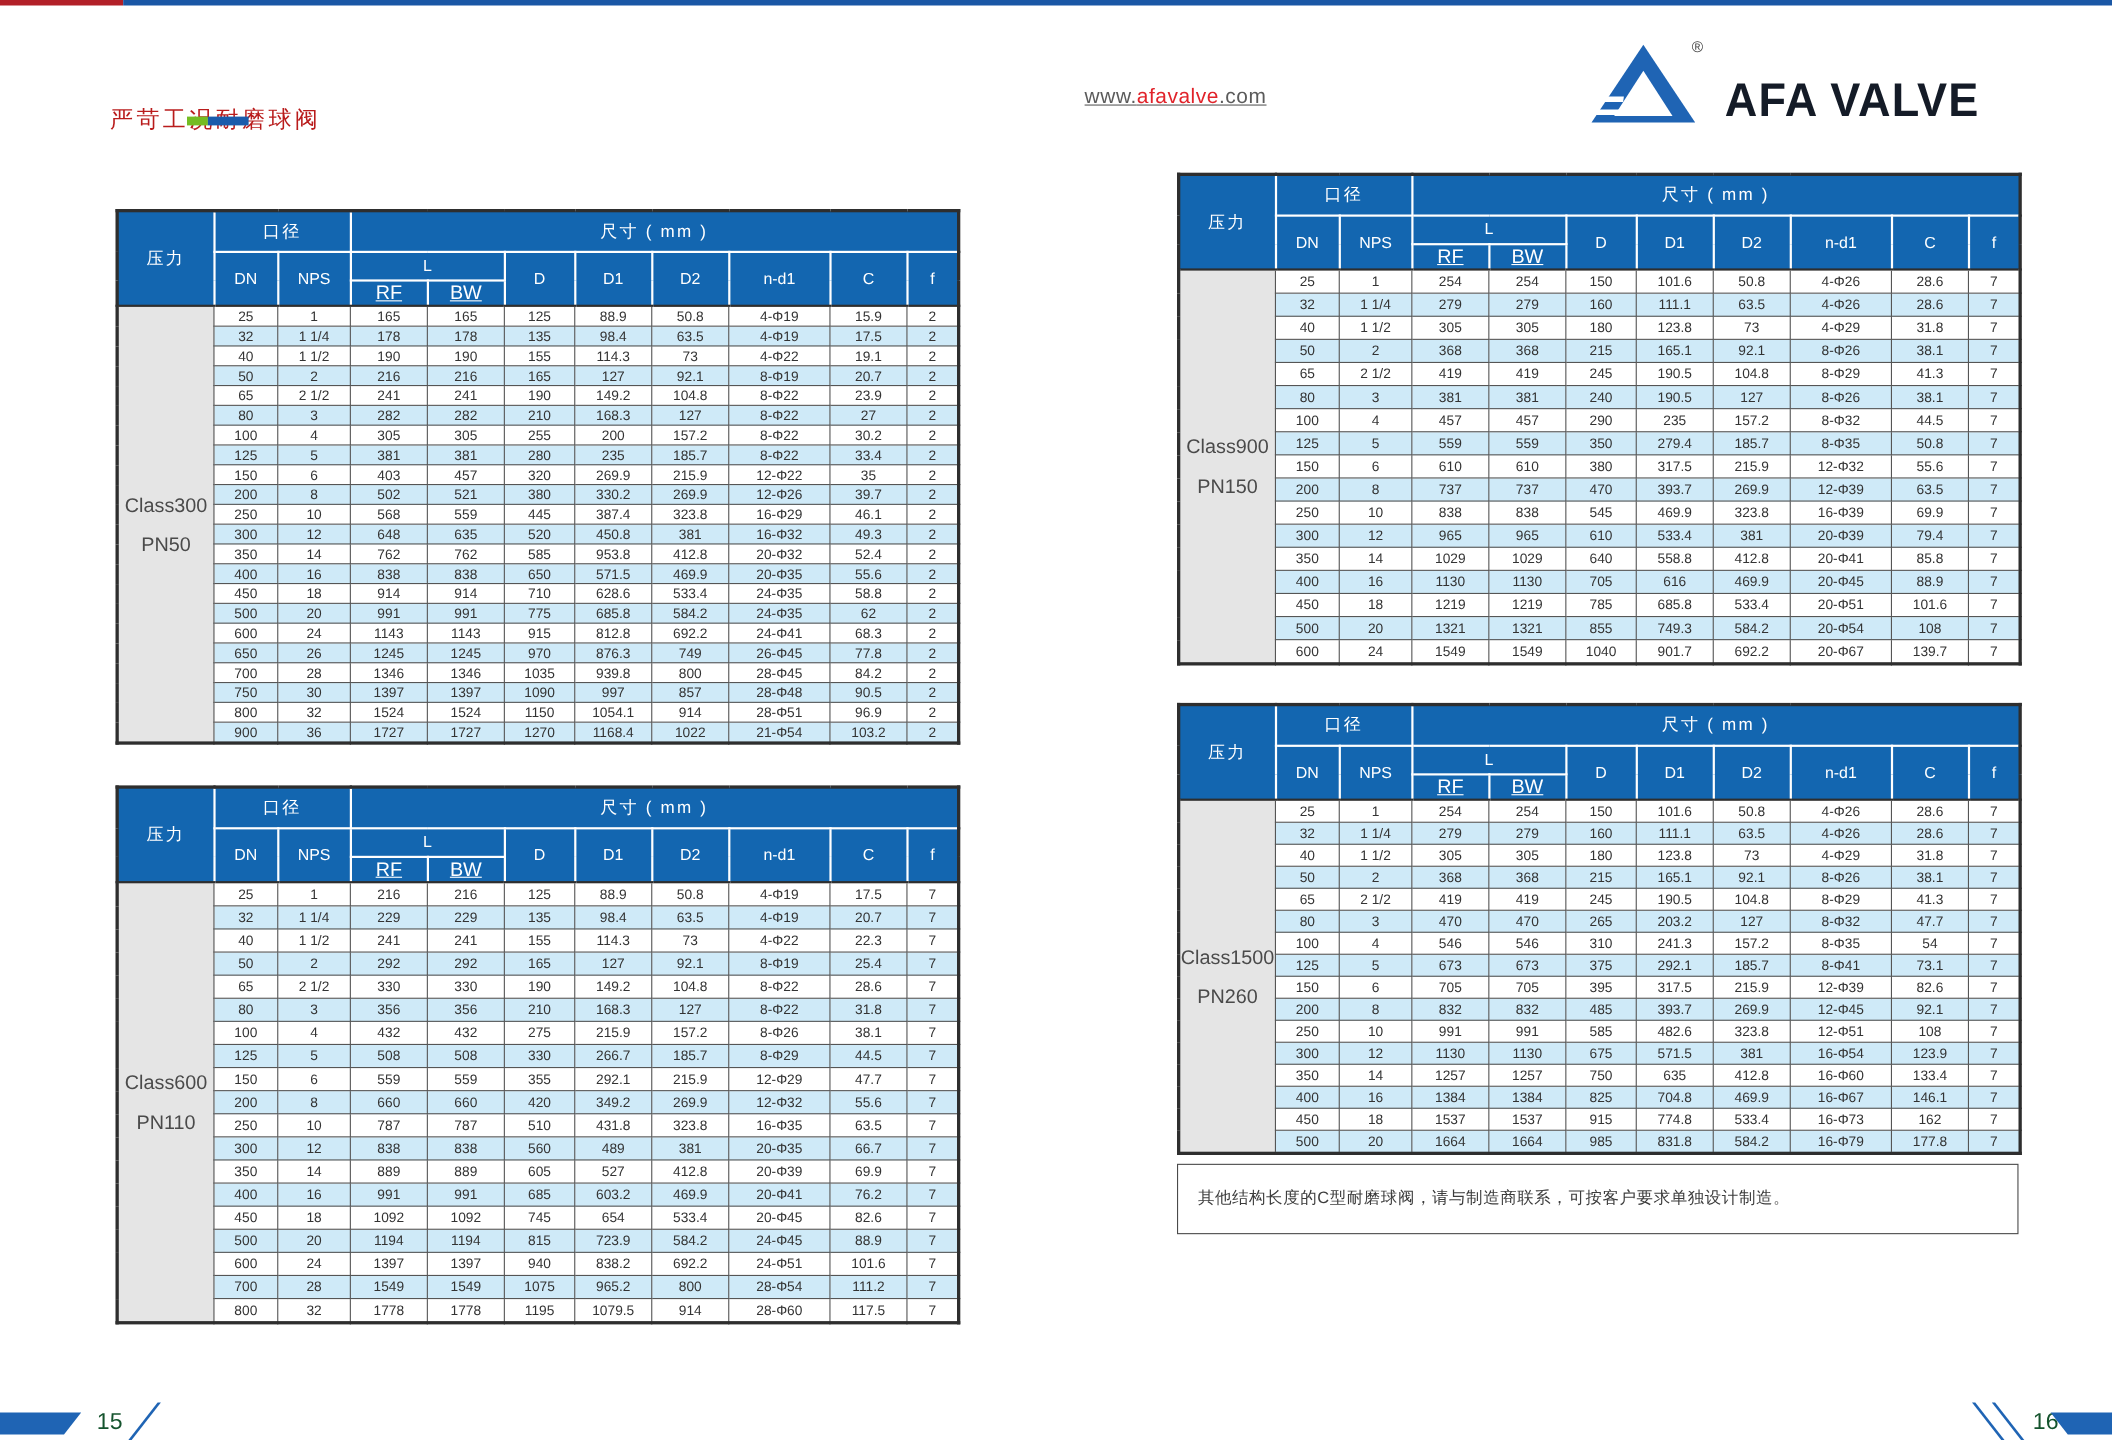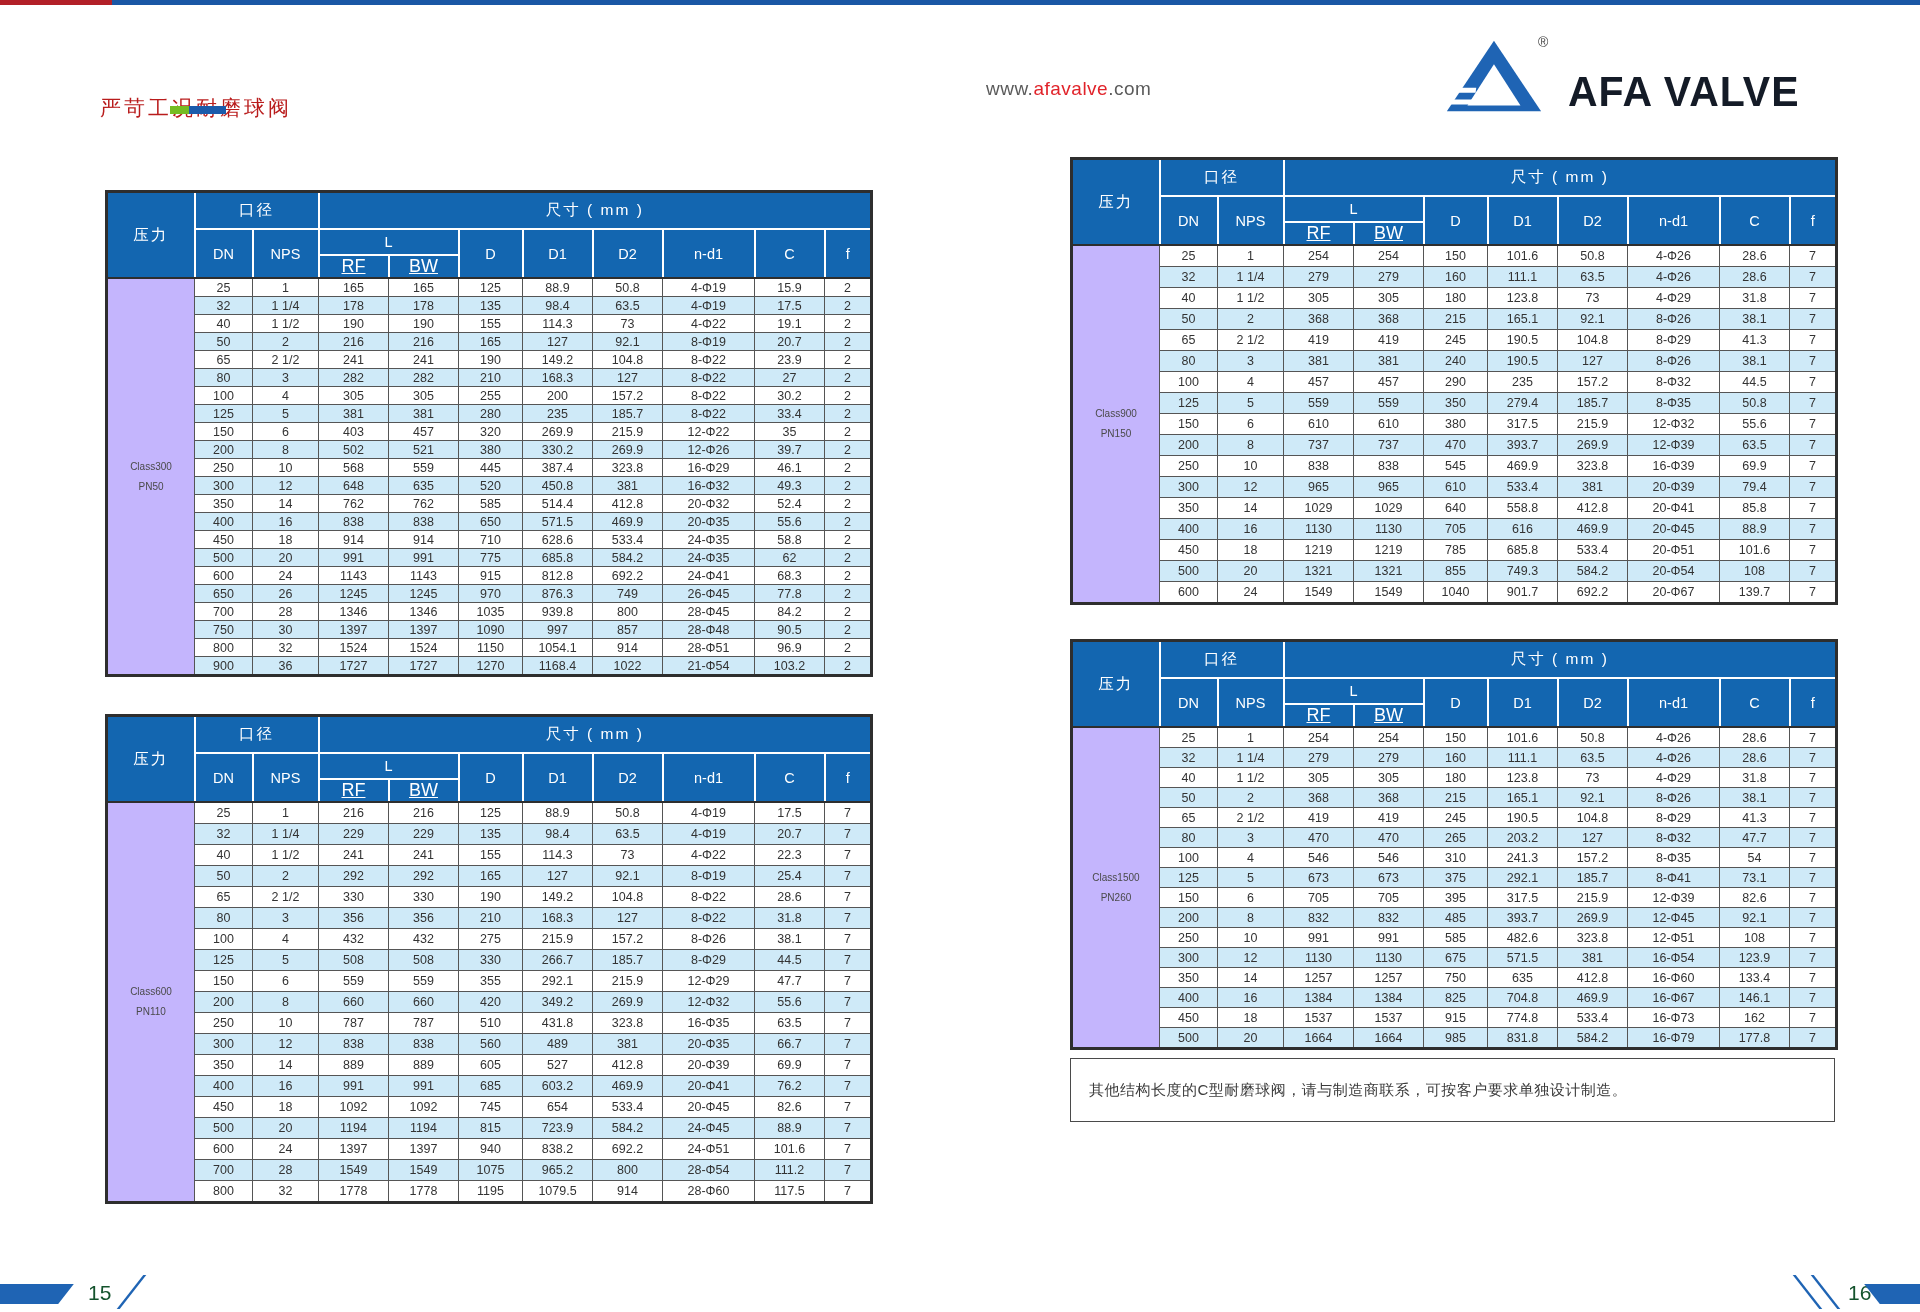--- a/index.html
+++ b/index.html
@@ -10,21 +10,21 @@
   .top-band{position:absolute;top:0;left:0;width:100%;height:5px;}
   .band-red{position:absolute;left:0;top:0;width:112px;height:5px;background:#b22028;display:block;}
   .band-blue{position:absolute;left:112px;top:0;right:0;height:5px;background:#1a57a5;display:block;}
 
   
   .brand-title{position:absolute;left:100px;top:94px;font-size:21px;color:#b91c1c;letter-spacing:3px;}
   .brand-bars{position:absolute;left:170px;top:106px;font-size:0;}
   .bar{display:inline-block;height:8px;vertical-align:top;}
   .bar.green{width:19px;background:#74bc23;}
   .bar.blue{width:37px;background:#1a5bab;}
-  .website{position:absolute;left:986px;top:78px;font-size:19px;color:#5b5b5b;letter-spacing:0.5px;}
+  .website{position:absolute;left:986px;top:78px;font-size:19px;color:#5b5b5b;letter-spacing:0.5px;text-decoration:underline;}
   .website .red{color:#e1232a;}
   .logo{position:absolute;left:1438px;top:38px;display:flex;align-items:flex-end;}
   .logo svg{display:block;}
   .reg{position:absolute;left:100px;top:-4px;font-size:14px;color:#444;}
   .logo-text{font-size:41px;font-weight:bold;color:#141b27;letter-spacing:1px;margin-left:22px;
              transform:scaleY(1.05);transform-origin:bottom;white-space:nowrap;}
 
   
   .col{position:absolute;width:767px;}
   .col-left{left:105px;top:190px;}
@@ -40,21 +40,21 @@
   table.dim thead tr:nth-child(1) th{font-size:15.5px;height:35px;letter-spacing:2px;}
   table.dim thead tr:nth-child(2) th{font-size:14.5px;height:24px;letter-spacing:0;}
   table.dim thead tr:nth-child(3) th{font-size:18px;height:20px;text-decoration:underline;}
   table.dim th.pcol{font-size:15.5px;letter-spacing:2px;}
   table.dim thead tr:nth-child(2) th[rowspan],
   table.dim thead tr:nth-child(3) th,
   table.dim th.pcol{border-bottom:2px solid #2e2e2e;}
   table.dim th.lh{border-bottom:2px solid #fff;}
   table.dim td{border:1px solid #555;text-align:center;font-size:12.5px;color:#333;padding:0;background:#fff;}
   table.dim tr.alt td{background:#cfeaf8;}
-  table.dim td.pcell{background:#c4b5fd;font-size:10px;color:#4a4a4a;line-height:2;}
+  table.dim td.pcell{background:#e5e5e5;font-size:18px;color:#4a4a4a;line-height:2;}
   .table-slot[data-table="0"] td{height:17px;}
   .table-slot[data-table="1"] td{height:20px;}
   .table-slot[data-table="2"] td{height:20px;}
   .table-slot[data-table="3"] td{height:19px;}
 
   
   .footnote{margin-top:8px;border:1px solid #4a4a4a;padding:12px 18px;width:727px;}
   .footnote p{margin:0;font-size:15px;color:#3c3c3c;line-height:2.55;letter-spacing:0.5px;}
 
   
@@ -282,21 +282,21 @@
               <td>16-Φ32</td>
               <td>49.3</td>
               <td>2</td>
             </tr>
             <tr class="">
               <td>350</td>
               <td>14</td>
               <td>762</td>
               <td>762</td>
               <td>585</td>
-              <td>514.4</td>
+              <td>953.8</td>
               <td>412.8</td>
               <td>20-Φ32</td>
               <td>52.4</td>
               <td>2</td>
             </tr>
             <tr class="alt">
               <td>400</td>
               <td>16</td>
               <td>838</td>
               <td>838</td>

